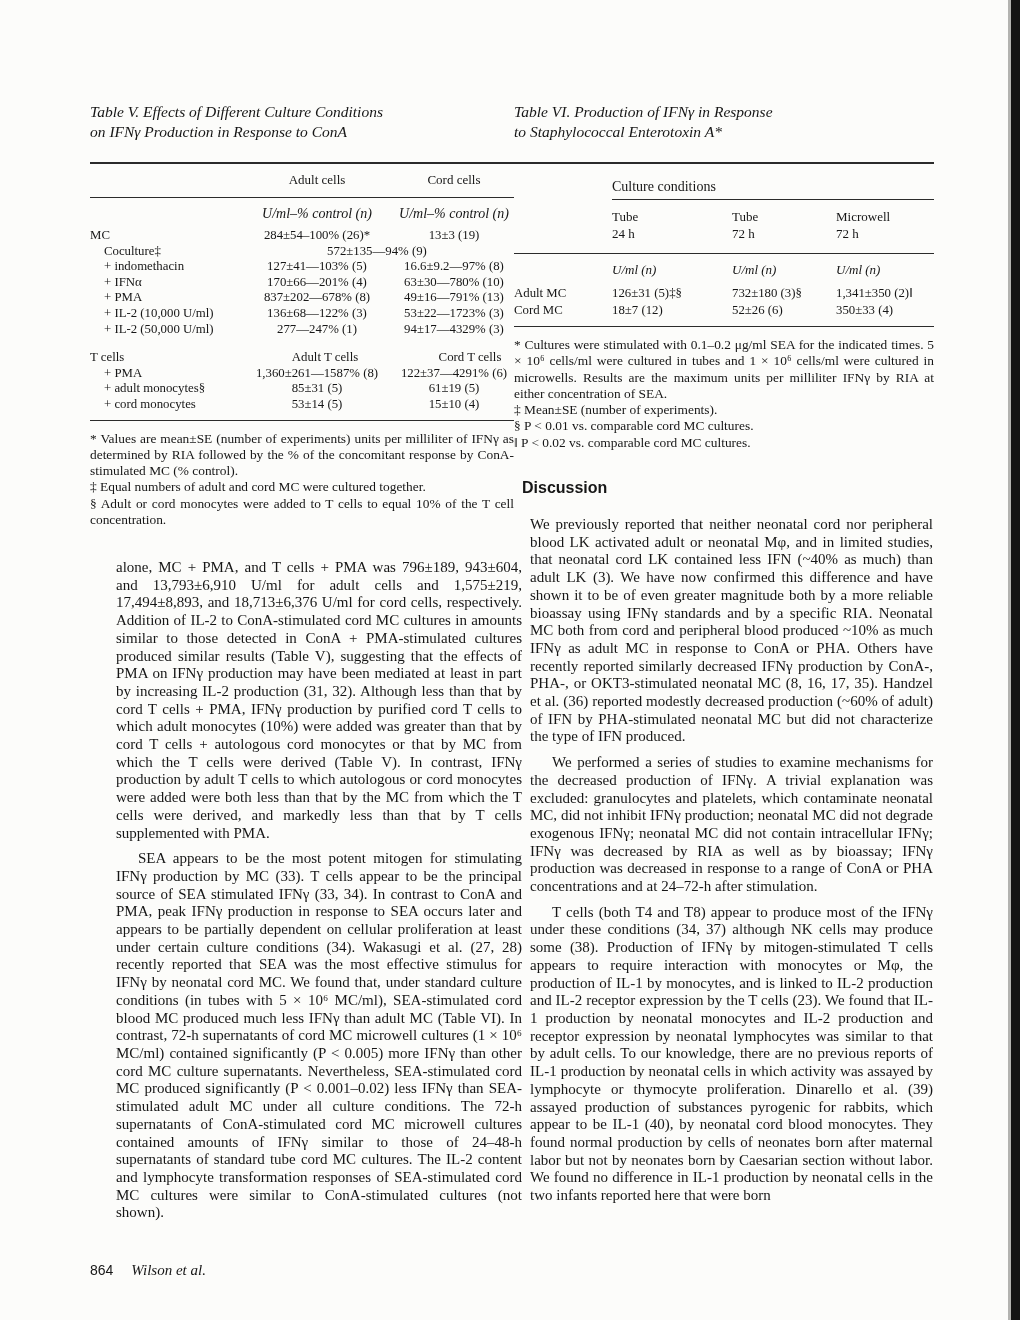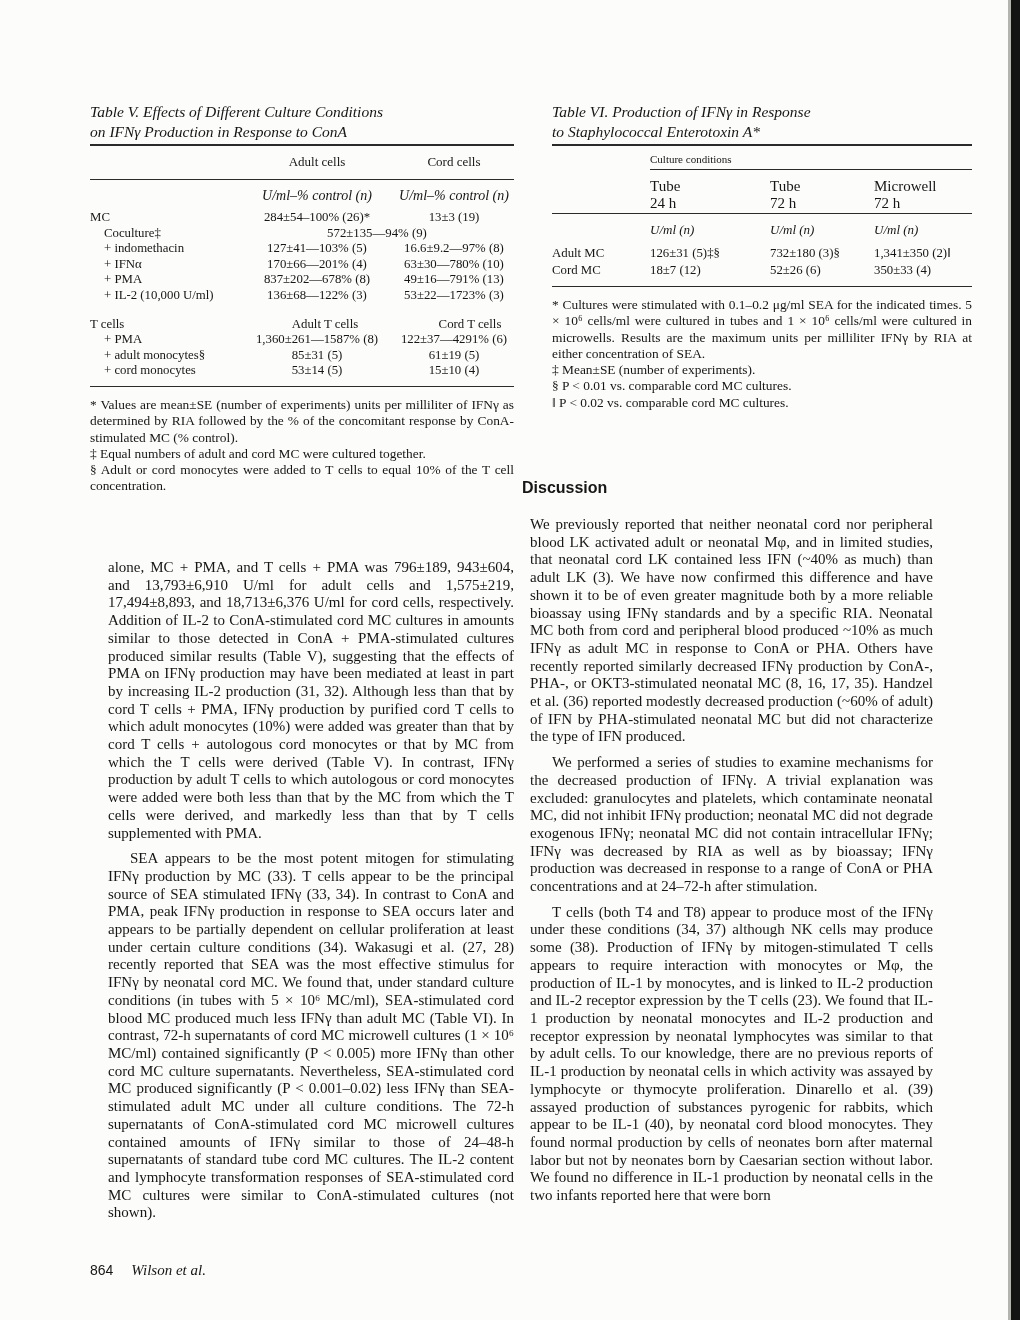--- a/index.html
+++ b/index.html
@@ -8,51 +8,51 @@
     background:#fcfcfa; color:#161616;
     font-family:"Liberation Serif", serif;
     overflow:hidden;
   }
   .scan-edge { position:absolute; right:0; top:0; width:9px; height:1320px; background:#141414; }
   .scan-edge2 { position:absolute; right:9px; top:0; width:3px; height:1320px; background:#6a6a66; opacity:.5; }
 
   
   .tblock { position:absolute; }
   #tableV { left:90px; top:102px; width:424px; }
-  #tableVI { left:552px; top:102px; width:420px; }
-
-  .tcap { font-style:italic; font-size:15.5px; line-height:20px; white-space:pre-line; margin-bottom:2px; }
+  #tableVI { left:514px; top:102px; width:420px; }
+
+  .tcap { font-style:italic; font-size:15.5px; line-height:20px; white-space:pre-line; margin-bottom:20px; }
 
   .tv-grid { display:grid; grid-template-columns:150px 154px 120px; }
   .tvi-grid { display:grid; grid-template-columns:98px 120px 104px 98px; }
 
   .thead-row { border-top:2px solid #2b2b2b; border-bottom:1.5px solid #2b2b2b; padding:8px 0 9px; font-size:13px; }
   .tunits-row { padding:8px 0 6px; font-size:14px; font-style:italic; }
   .trow { font-size:12.8px; line-height:15.6px; }
   .tcell { white-space:nowrap; }
   .tc-c { text-align:center; }
   .tc-l { text-align:left; }
   .ind { padding-left:14px; }
   .span2 { grid-column:2/4; text-align:center; }
   .sec-gap { margin-top:13px;gap:8px; }
   .tbot { border-bottom:1.5px solid #2b2b2b; padding-top:7px; }
 
-  .tvi-cc-row { border-top:2px solid #2b2b2b; padding-top:7px; font-size:11px; }
+  .tvi-cc-row { border-top:2px solid #2b2b2b; padding-top:15px; font-size:14px; }
   .tvi-cc { grid-column:2/5; border-bottom:1.2px solid #2b2b2b; padding-bottom:4px; }
-  .tvi-tube-row { padding:8px 0 1px; border-bottom:1.5px solid #2b2b2b; font-size:15px; }
+  .tvi-tube-row { padding:8px 0 11px; border-bottom:1.5px solid #2b2b2b; font-size:13px; }
   .preline { white-space:pre-line; line-height:17px; }
   .tvi-units-row { padding:8px 0 7px; font-size:13px; font-style:italic; }
   .tvi-data { font-size:12.8px; line-height:17px; }
 
   .fnotes { margin-top:10px; }
   .fnote { font-size:13.4px; line-height:16.3px; text-align:justify; }
 
   
   .bodycol { position:absolute; width:422px; }
-  #bodyLeft { left:100px; top:551px; }
+  #bodyLeft { left:108px; top:551px; }
   #bodyRight { left:522px; top:479px; width:419px; }
   .para { font-size:15px; line-height:17.7px; text-align:justify; margin:8px; }
   .para.indent { text-indent:22px; }
   .heading { font-family:"Liberation Sans", sans-serif; font-weight:bold; font-size:16px; margin:0 0 19px 0; }
 
   
   #footer { position:absolute; left:90px; top:1262px; display:flex; align-items:baseline; }
   .pgnum { font-family:"Liberation Sans", sans-serif; font-weight:normal; font-size:14px; }
   .authors { font-style:italic; font-size:15px; margin-left:18px; }
 </style>
@@ -97,20 +97,25 @@
   <div class="tv-grid trow">
     <div class="tcell tc-l ind">+ PMA</div>
     <div class="tcell tc-c">837±202—678% (8)</div>
     <div class="tcell tc-c">49±16—791% (13)</div>
   </div>
   <div class="tv-grid trow">
     <div class="tcell tc-l ind">+ IL-2 (10,000 U/ml)</div>
     <div class="tcell tc-c">136±68—122% (3)</div>
     <div class="tcell tc-c">53±22—1723% (3)</div>
   </div>
+  <div class="tv-grid trow">
+    <div class="tcell tc-l ind">+ IL-2 (50,000 U/ml)</div>
+    <div class="tcell tc-c">277—247% (1)</div>
+    <div class="tcell tc-c">94±17—4329% (3)</div>
+  </div>
 
   <div class="tv-grid trow sec-gap">
     <div class="tcell tc-l">T cells</div>
     <div class="tcell tc-c">Adult T cells</div>
     <div class="tcell tc-c">Cord T cells</div>
   </div>
   <div class="tv-grid trow">
     <div class="tcell tc-l ind">+ PMA</div>
     <div class="tcell tc-c">1,360±261—1587% (8)</div>
     <div class="tcell tc-c">122±37—4291% (6)</div>

